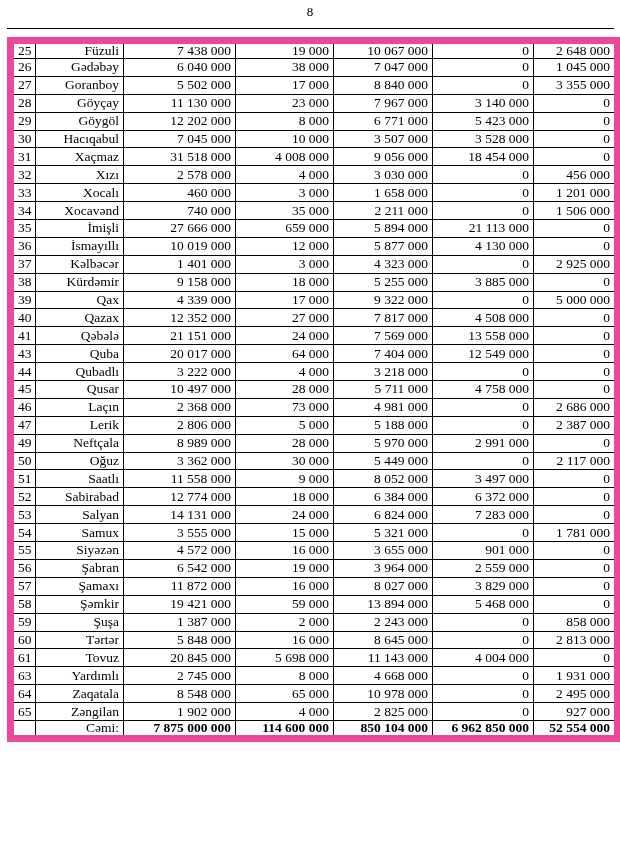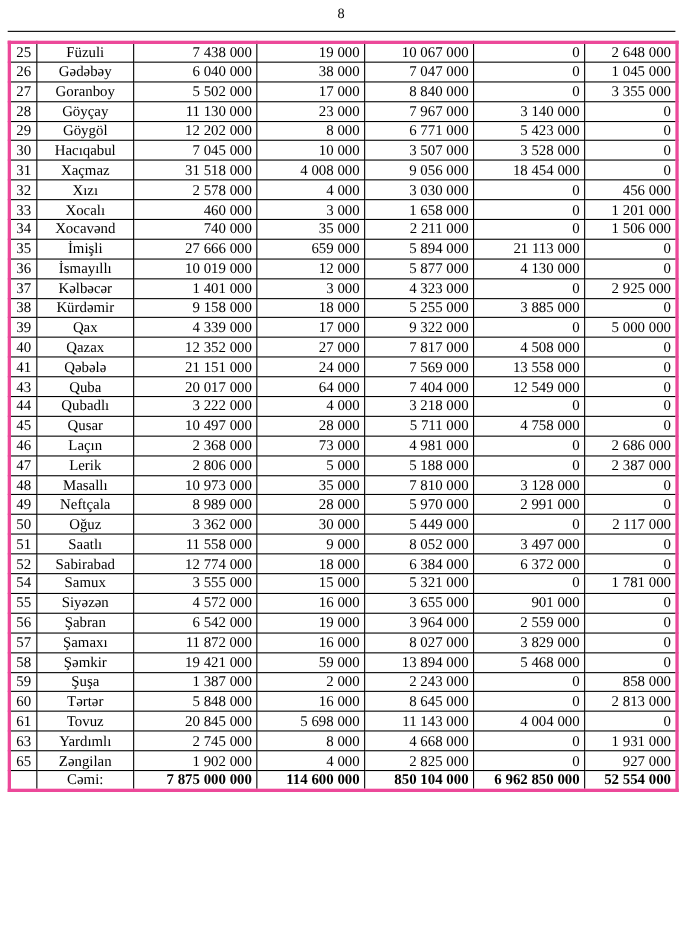--- a/index.html
+++ b/index.html
@@ -29,35 +29,35 @@
     margin: 8px 6px 0 7px;
     width: 607px;
     border-top: 1.5px solid #000;
     height: 0;
   }
   table.district-table {
     margin: 8px 0 0 7px;
     border-collapse: collapse;
     table-layout: fixed;
     width: 607px;
-    border: 3px solid #ec4899;
+    border: 7px solid #ec4899;
   }
   table.district-table td {
     border: 1px solid #000;
     font-size: 13.5px;
     line-height: 14px;
     height: 17.9px;
     padding: 0 4px;
     white-space: nowrap;
     overflow: hidden;
     box-sizing: border-box;
     vertical-align: middle;
   }
   td.c0 { text-align: center; padding: 0 2px; }
-  td.c1 { text-align: center; padding-left: 6px; }
+  td.c1 { text-align: right; padding-left: 6px; }
   td.c2, td.c3, td.c4, td.c5, td.c6 { text-align: right; }
   tr.total-row td { font-weight: bold; }
   tr.total-row td.c1 { font-weight: normal; }
 </style>
 </head>
 <body>
 
 <div class="page">
   <div class="page-number">8</div>
   <div class="top-rule"></div>
@@ -264,29 +264,20 @@
         <tr>
           <td class="c0">47</td>
           <td class="c1">Lerik</td>
           <td class="c2">2 806 000</td>
           <td class="c3">5 000</td>
           <td class="c4">5 188 000</td>
           <td class="c5">0</td>
           <td class="c6">2 387 000</td>
         </tr>
         <tr>
-          <td class="c0">48</td>
-          <td class="c1">Masallı</td>
-          <td class="c2">10 973 000</td>
-          <td class="c3">35 000</td>
-          <td class="c4">7 810 000</td>
-          <td class="c5">3 128 000</td>
-          <td class="c6">0</td>
-        </tr>
-        <tr>
           <td class="c0">49</td>
           <td class="c1">Neftçala</td>
           <td class="c2">8 989 000</td>
           <td class="c3">28 000</td>
           <td class="c4">5 970 000</td>
           <td class="c5">2 991 000</td>
           <td class="c6">0</td>
         </tr>
         <tr>
           <td class="c0">50</td>
@@ -309,20 +300,29 @@
         <tr>
           <td class="c0">52</td>
           <td class="c1">Sabirabad</td>
           <td class="c2">12 774 000</td>
           <td class="c3">18 000</td>
           <td class="c4">6 384 000</td>
           <td class="c5">6 372 000</td>
           <td class="c6">0</td>
         </tr>
         <tr>
+          <td class="c0">53</td>
+          <td class="c1">Salyan</td>
+          <td class="c2">14 131 000</td>
+          <td class="c3">24 000</td>
+          <td class="c4">6 824 000</td>
+          <td class="c5">7 283 000</td>
+          <td class="c6">0</td>
+        </tr>
+        <tr>
           <td class="c0">54</td>
           <td class="c1">Samux</td>
           <td class="c2">3 555 000</td>
           <td class="c3">15 000</td>
           <td class="c4">5 321 000</td>
           <td class="c5">0</td>
           <td class="c6">1 781 000</td>
         </tr>
         <tr>
           <td class="c0">55</td>
@@ -388,20 +388,29 @@
           <td class="c6">0</td>
         </tr>
         <tr>
           <td class="c0">63</td>
           <td class="c1">Yardımlı</td>
           <td class="c2">2 745 000</td>
           <td class="c3">8 000</td>
           <td class="c4">4 668 000</td>
           <td class="c5">0</td>
           <td class="c6">1 931 000</td>
+        </tr>
+        <tr>
+          <td class="c0">64</td>
+          <td class="c1">Zaqatala</td>
+          <td class="c2">8 548 000</td>
+          <td class="c3">65 000</td>
+          <td class="c4">10 978 000</td>
+          <td class="c5">0</td>
+          <td class="c6">2 495 000</td>
         </tr>
         <tr>
           <td class="c0">65</td>
           <td class="c1">Zəngilan</td>
           <td class="c2">1 902 000</td>
           <td class="c3">4 000</td>
           <td class="c4">2 825 000</td>
           <td class="c5">0</td>
           <td class="c6">927 000</td>
         </tr>

